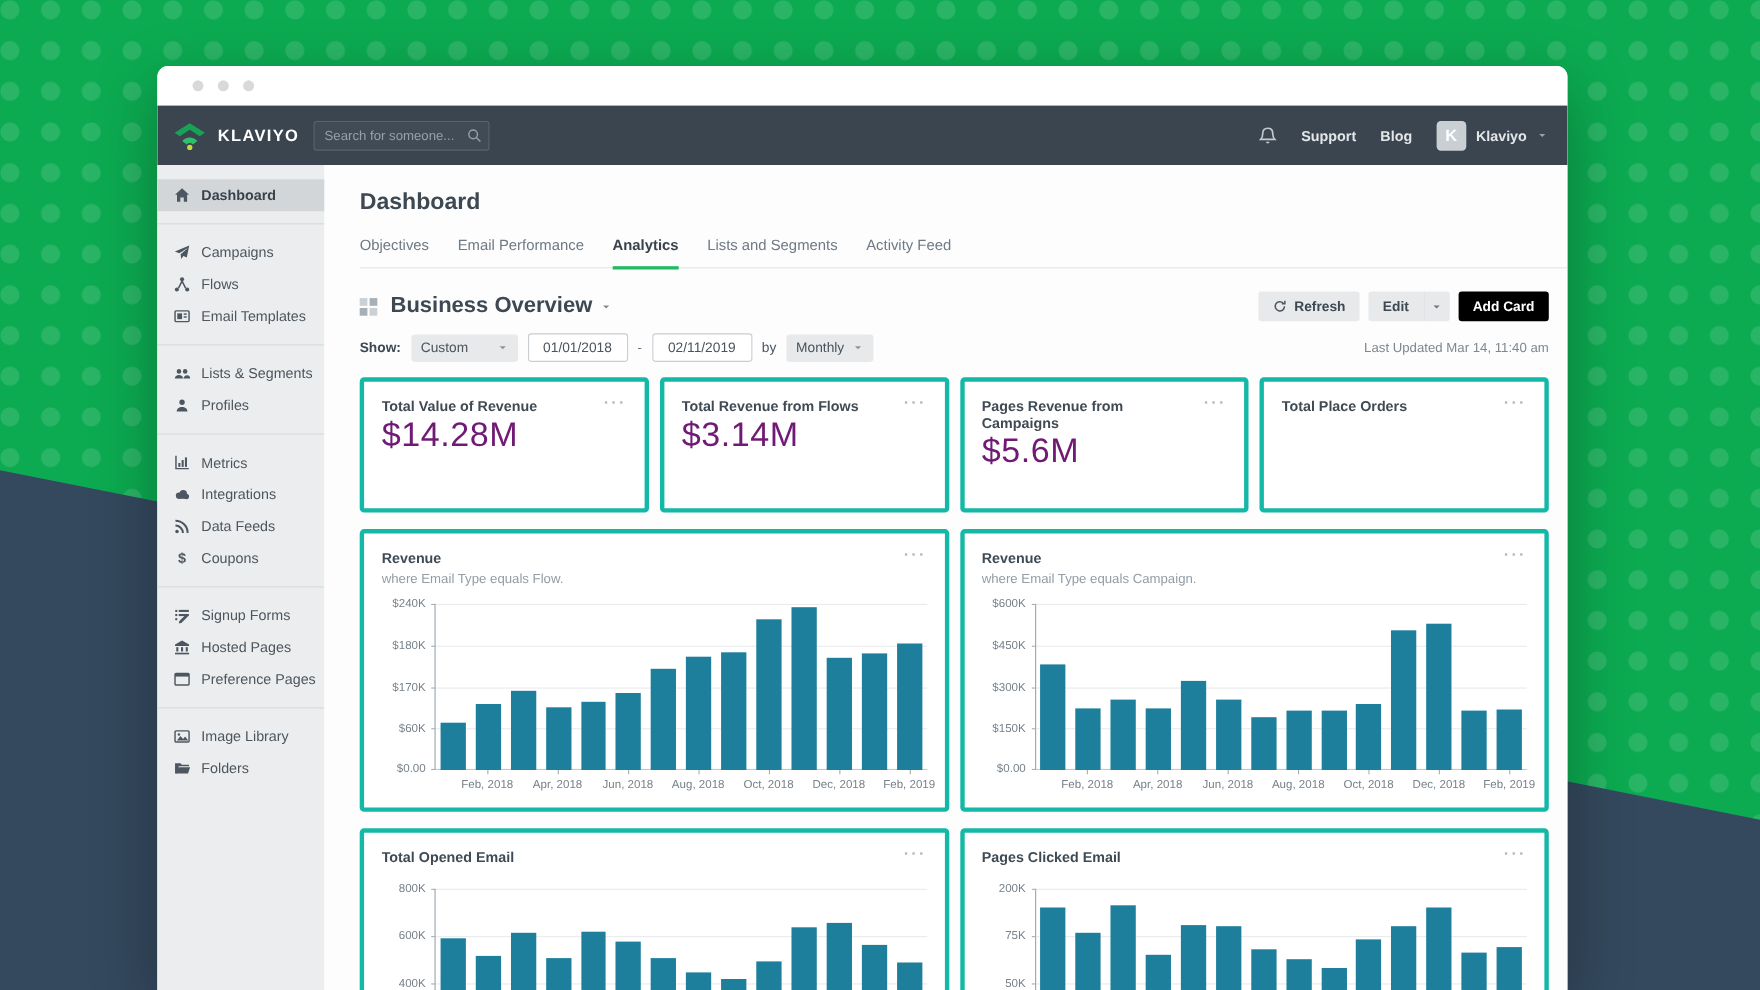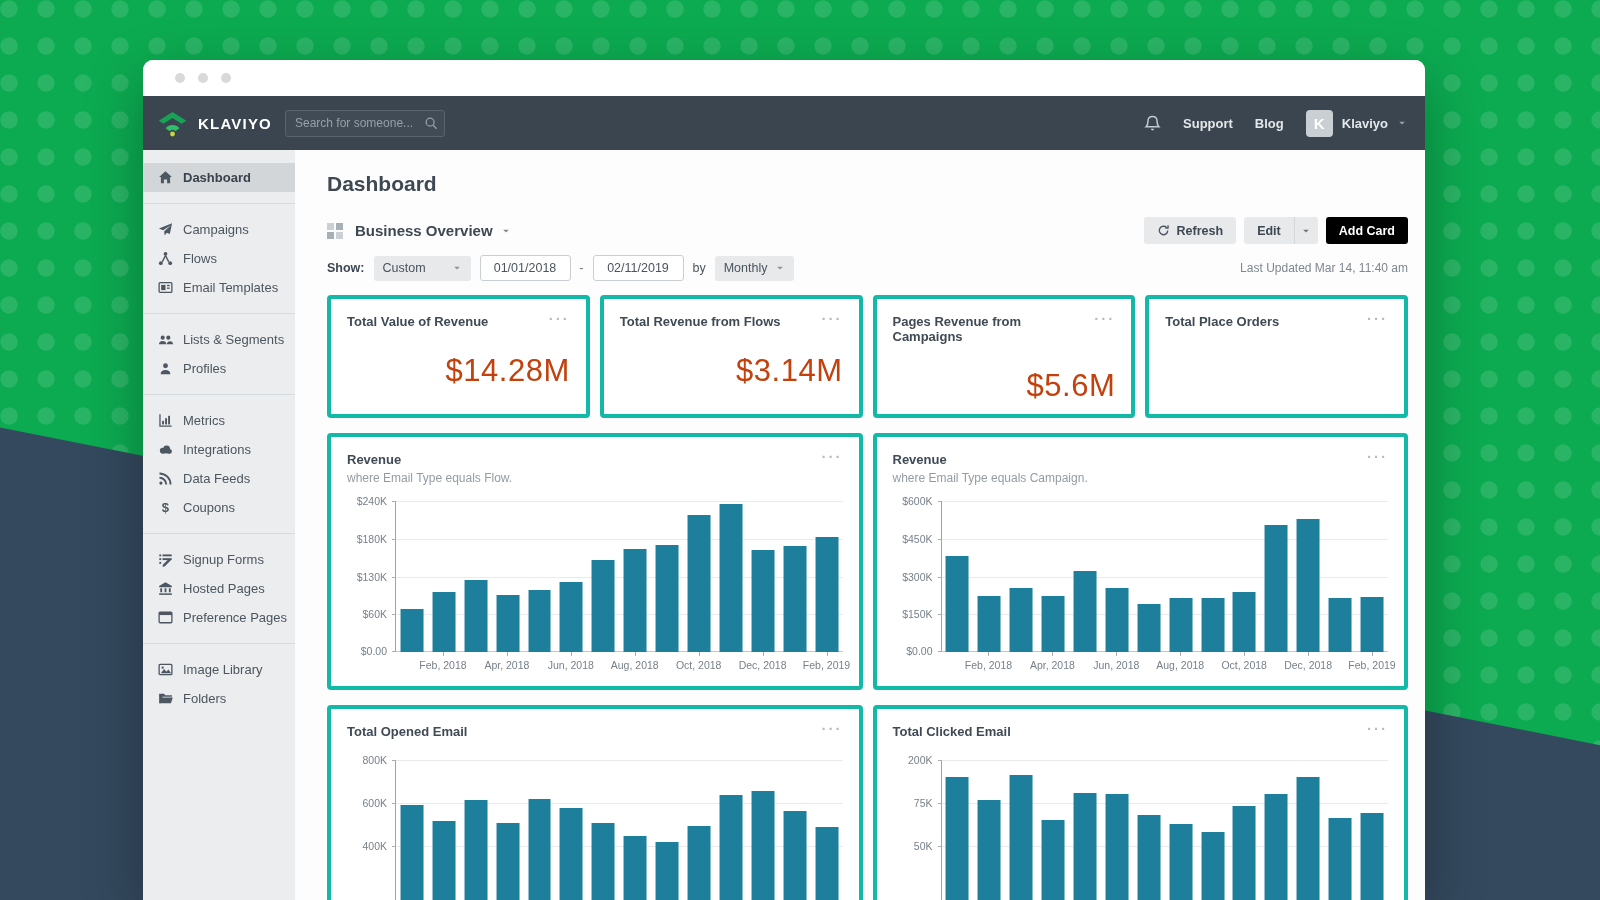--- a/index.html
+++ b/index.html
@@ -48,21 +48,21 @@
   h1 { font-size:21px; font-weight:600; color:#3d4852; margin:22px 0 0 32px; }
   .tabs { display:flex; gap:26px; margin:19px 0 0 32px; border-bottom:1px solid #e2e5e7; }
   .tab { font-size:13.5px; color:#6e7983; padding-bottom:13px; cursor:pointer; position:relative; }
   .tab.active { color:#39424b; font-weight:600; }
   .tab.active::after { content:""; position:absolute; left:0; right:0; bottom:-2px; height:3px; background:#1fbb63; }
 
   .toolbar { display:flex; align-items:center; margin:21px 17px 0 32px; }
   .grid-ico { display:grid; grid-template-columns:7px 7px; grid-template-rows:7px 7px; gap:2px; margin-right:12px; cursor:pointer; }
   .grid-ico i:nth-child(1){ background:#cad0d4; } .grid-ico i:nth-child(2){ background:#a7b0b7; }
   .grid-ico i:nth-child(3){ background:#a7b0b7; } .grid-ico i:nth-child(4){ background:#cad0d4; }
-  .board-name { font-size:15px; font-weight:bold; color:#3d4852; display:flex; align-items:center; gap:8px; cursor:pointer; }
+  .board-name { font-size:20px; font-weight:bold; color:#3d4852; display:flex; align-items:center; gap:8px; cursor:pointer; }
   .board-name .caret { color:#7f8992; }
   .tb-right { margin-left:auto; display:flex; gap:8px; }
   .btn { height:27px; border:none; border-radius:3px; background:#e7e9eb; color:#3d4852; font-size:12.5px;
     font-weight:600; padding:0 13px; display:flex; align-items:center; gap:7px; cursor:pointer;
     font-family:"Liberation Sans",sans-serif; }
   .btn .r-ico { width:13px; height:13px; color:#4d5761; }
   .btn-split { display:flex; }
   .btn-split .btn { border-radius:3px 0 0 3px; }
   .btn-split .btn-caret { width:24px; height:27px; background:#e7e9eb; border-left:1px solid #d3d7da;
     border-radius:0 3px 3px 0; display:flex; align-items:center; justify-content:center; cursor:pointer; }
@@ -78,21 +78,21 @@
   .dash-sep { color:#6b7680; font-size:12px; }
   .last-updated { margin-left:auto; font-size:12px; color:#7d878f; }
 
   .stats { display:grid; grid-template-columns:repeat(4,1fr); gap:10px; margin:14px 17px 0 32px; }
   .card { background:#fff; border:4px solid #14b8a6; border-radius:4px; }
   .stat-card { height:123px; padding:15px 16px; }
   .card-head { display:flex; align-items:flex-start; }
   .card-title { font-size:13px; font-weight:600; color:#3f4a54; }
   .card-menu { margin-left:auto; color:#b4bbc1; font-size:15px; font-weight:bold; letter-spacing:2px;
     line-height:10px; cursor:pointer; }
-  .stat-value { text-align:right; margin-top:24px; font-size:31px; color:#c2410c; letter-spacing:.5px; }
+  .stat-value { text-align:left; font-size:31px; color:#701a75; letter-spacing:.5px; }
 
   .charts-row { display:grid; grid-template-columns:1fr 1fr; gap:10px; margin:15px 17px 0 32px; }
   .chart-card { padding:15px 16px 14px; }
   .chart-sub { font-size:12px; color:#939ca4; margin-top:4px; }
   .chart-body { display:flex; margin-top:16px; }
   .chart-body.no-sub { margin-top:21px; }
   .ylab { width:48px; position:relative; flex-shrink:0; }
   .ylab .yl { position:absolute; right:8px; font-size:10.5px; color:#77818a; white-space:nowrap; }
   .plot-col { flex:1; min-width:0; }
   .plot { position:relative; border-left:1px solid #9aa4ab; }
@@ -306,20 +306,27 @@
               <path d="M1.2 3h5.2l1.4 1.6h7V6h-10L2.8 13H1.2Z"></path>
               <path d="M3.6 7h12.2l-2 6H1.8Z"></path>
             </svg>
           </span>
           <span>Folders</span>
         </div>
       </aside>
 
     <main class="main">
       <h1>Dashboard</h1>
+      <div class="tabs" id="tabs">
+          <div class="tab">Objectives</div>
+          <div class="tab">Email Performance</div>
+          <div class="tab active">Analytics</div>
+          <div class="tab">Lists and Segments</div>
+          <div class="tab">Activity Feed</div>
+        </div>
 
       <div class="toolbar">
         <span class="grid-ico">
             <i></i>
             <i></i>
             <i></i>
             <i></i>
           </span>
         <span class="board-name">
           <span>Business Overview</span>
@@ -406,21 +413,21 @@
         <div class="card chart-card">
             <div class="card-head">
               <span class="card-title">Revenue</span>
               <span class="card-menu">···</span>
             </div>
             <div class="chart-sub">where Email Type equals Flow.</div>
             <div class="chart-body">
               <div class="ylab" style="height: 151px;">
                 <div class="yl" style="top: 144px;">$0.00</div>
                 <div class="yl" style="top: 107px;">$60K</div>
-                <div class="yl" style="top: 70px;">$130K</div>
+                <div class="yl" style="top: 70px;">$170K</div>
                 <div class="yl" style="top: 32px;">$180K</div>
                 <div class="yl" style="top: -6px;">$240K</div>
               </div>
               <div class="plot-col">
                 <div class="plot" style="height: 151px;">
                   <div class="gline base" style="top: 150px;"></div>
                   <div class="ytick" style="top: 150px;"></div>
                   <div class="gline" style="top: 113px;"></div>
                   <div class="ytick" style="top: 113px;"></div>
                   <div class="gline" style="top: 76px;"></div>
@@ -557,21 +564,21 @@
                   <div class="bar" style="left: 75%; width: 5.14286%; height: 137px; background: rgb(30, 127, 157);"></div>
                   <div class="bar" style="left: 82.1429%; width: 5.14286%; height: 141px; background: rgb(30, 127, 157);"></div>
                   <div class="bar" style="left: 89.2857%; width: 5.14286%; height: 121px; background: rgb(30, 127, 157);"></div>
                   <div class="bar" style="left: 96.4286%; width: 5.14286%; height: 105px; background: rgb(30, 127, 157);"></div>
                 </div>
               </div>
             </div>
           </div>
         <div class="card chart-card">
             <div class="card-head">
-              <span class="card-title">Total Clicked Email</span>
+              <span class="card-title">Pages Clicked Email</span>
               <span class="card-menu">···</span>
             </div>
             <div class="chart-body no-sub">
               <div class="ylab" style="height: 172px;">
                 <div class="yl" style="top: 80px; padding-left: 32px;">50K</div>
                 <div class="yl" style="top: 37px;">75K</div>
                 <div class="yl" style="top: -6px;">200K</div>
               </div>
               <div class="plot-col">
                 <div class="plot" style="height: 172px;">

